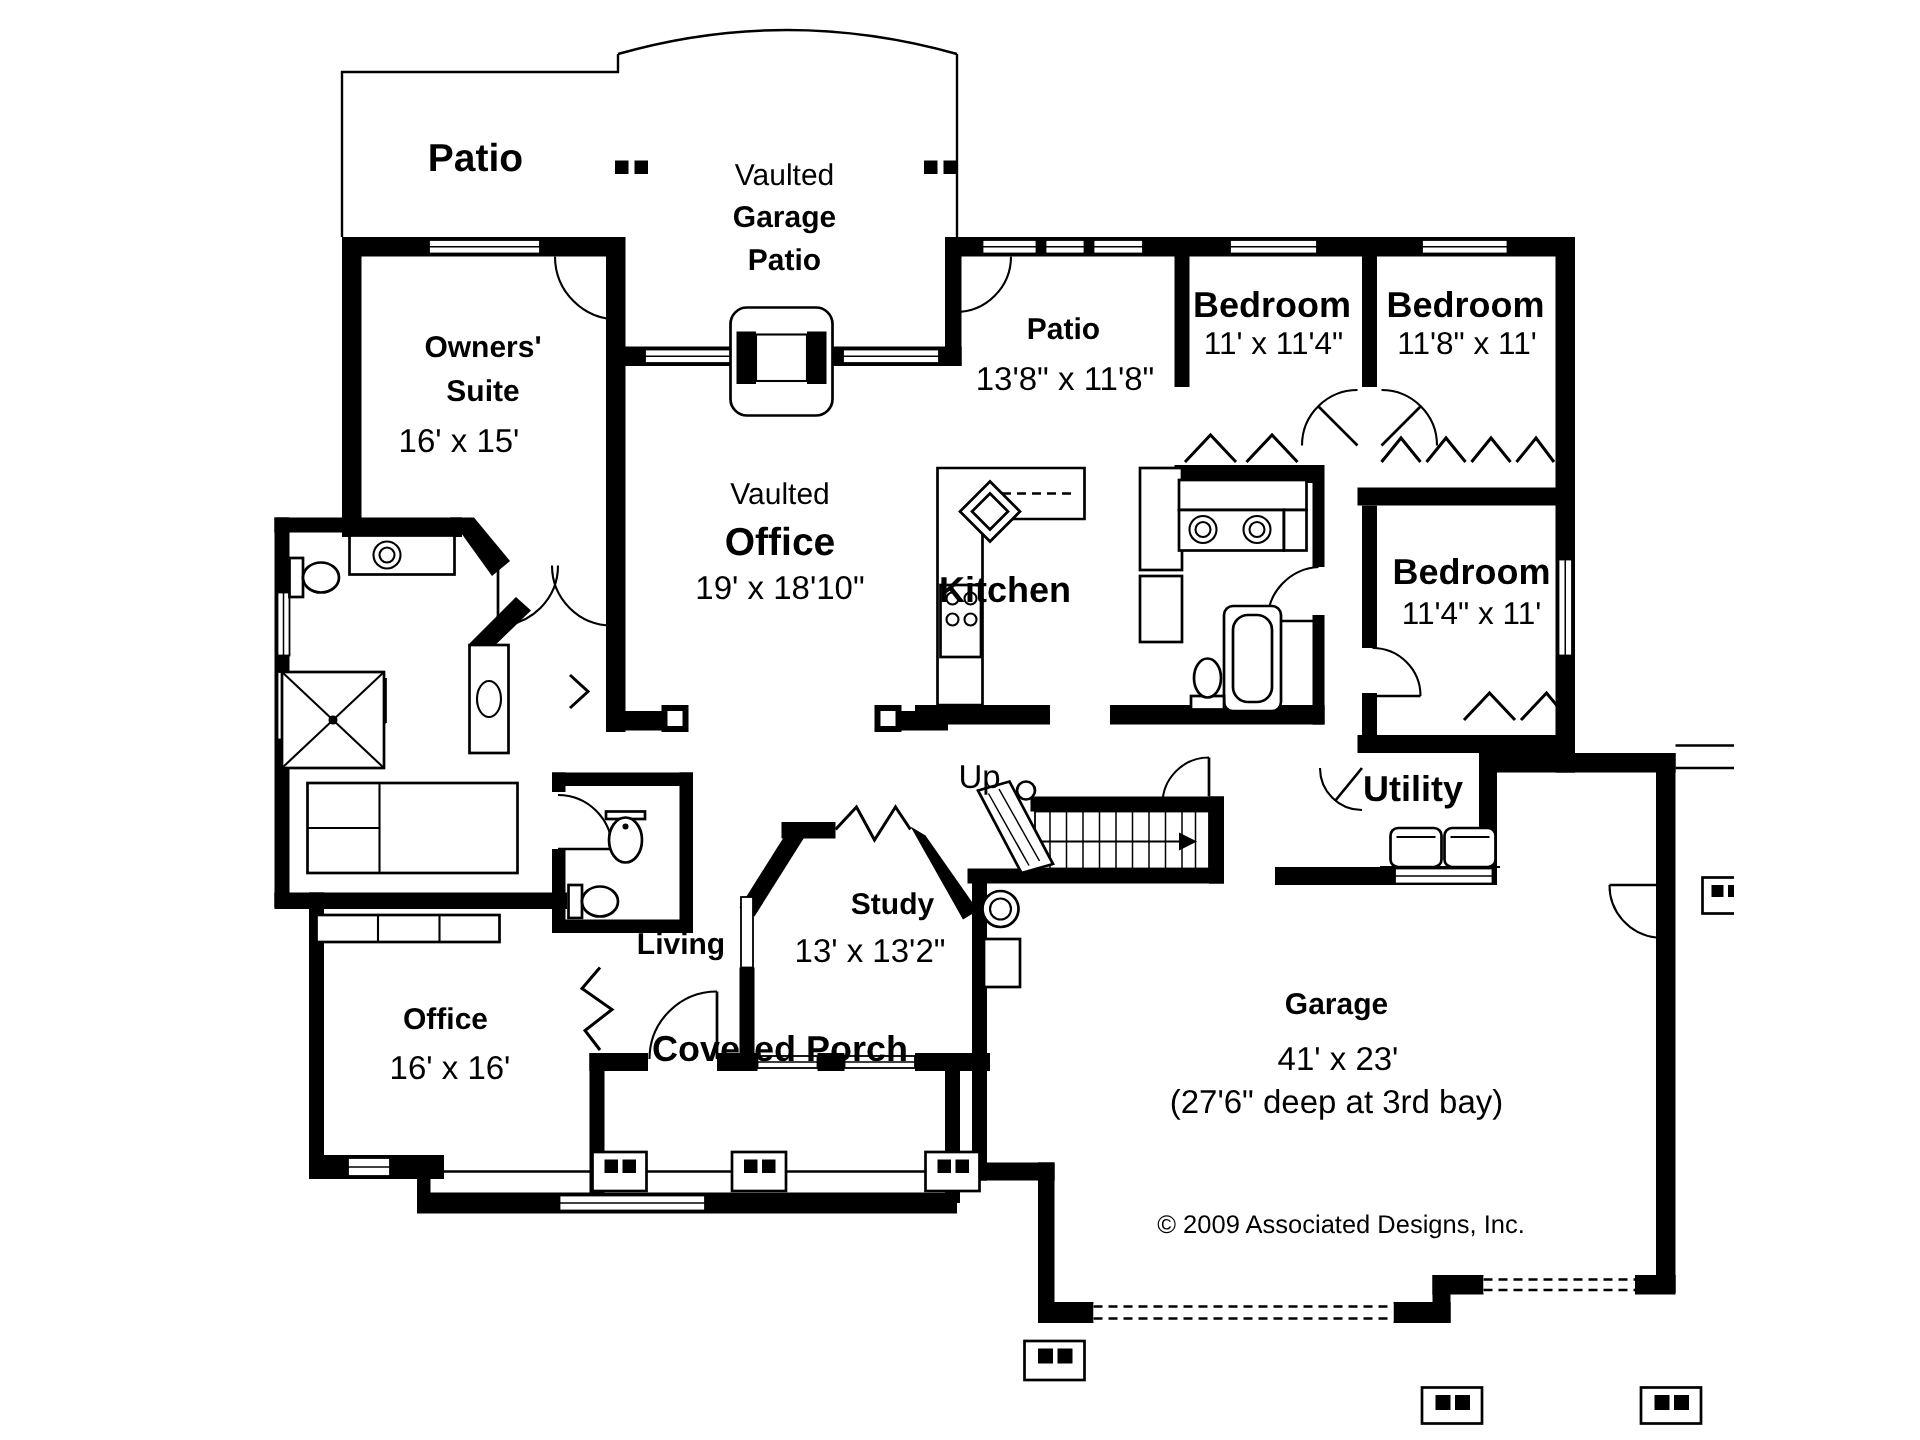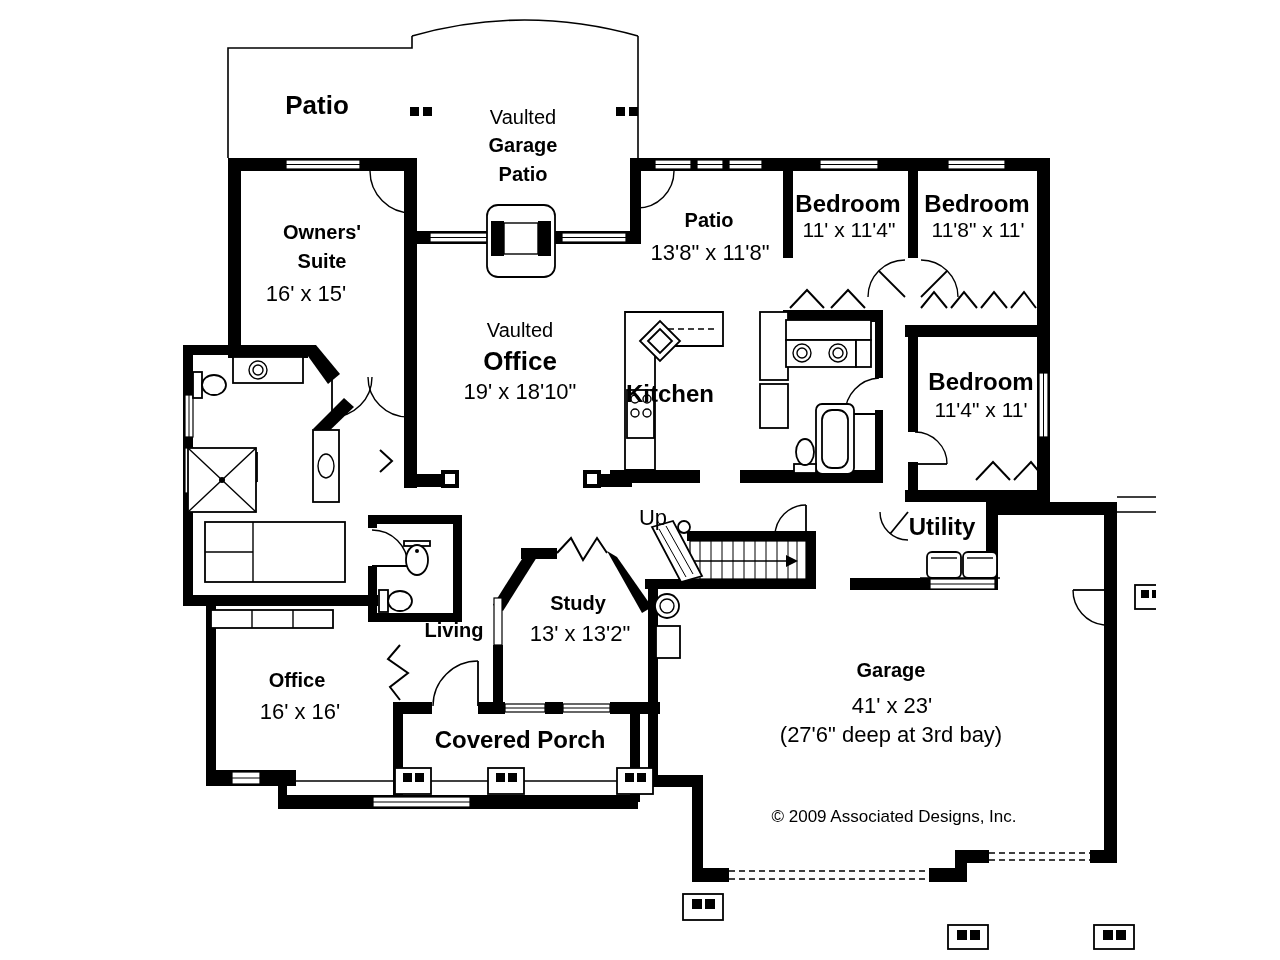--- a/index.html
+++ b/index.html
@@ -475,28 +475,28 @@
 
   <div class="lbl b s24" style="left:670px;top:381px">Kitchen</div>
 
   <div class="lbl b s24" style="left:981px;top:369px">Bedroom</div>
   <div class="lbl s21" style="left:981px;top:399px">11'4" x 11'</div>
 
   <div class="lbl s22" style="left:653px;top:506px">Up</div>
 
   <div class="lbl b s24" style="left:942px;top:514px">Utility</div>
 
-  <div class="lbl b s25" style="left:578px;top:593px">Study</div>
+  <div class="lbl b s25" style="left:595px;top:593px">Study</div>
   <div class="lbl s22" style="left:580px;top:622px">13' x 13'2"</div>
 
   <div class="lbl b s25" style="left:454px;top:620px">Living</div>
 
   <div class="lbl b s25" style="left:297px;top:670px">Office</div>
   <div class="lbl s22" style="left:300px;top:700px">16' x 16'</div>
 
-  <div class="lbl b s24" style="left:520px;top:727px">Covered Porch</div>
+  <div class="lbl b s24" style="left:520px;top:687px">Covered Porch</div>
 
   <div class="lbl b s25" style="left:891px;top:660px">Garage</div>
   <div class="lbl s22" style="left:892px;top:694px">41' x 23'</div>
   <div class="lbl s22" style="left:891px;top:723px">(27'6" deep at 3rd bay)</div>
 
   <div class="lbl s17" style="left:894px;top:808px">© 2009 Associated Designs, Inc.</div>
 </div>
 
 </body></html>

